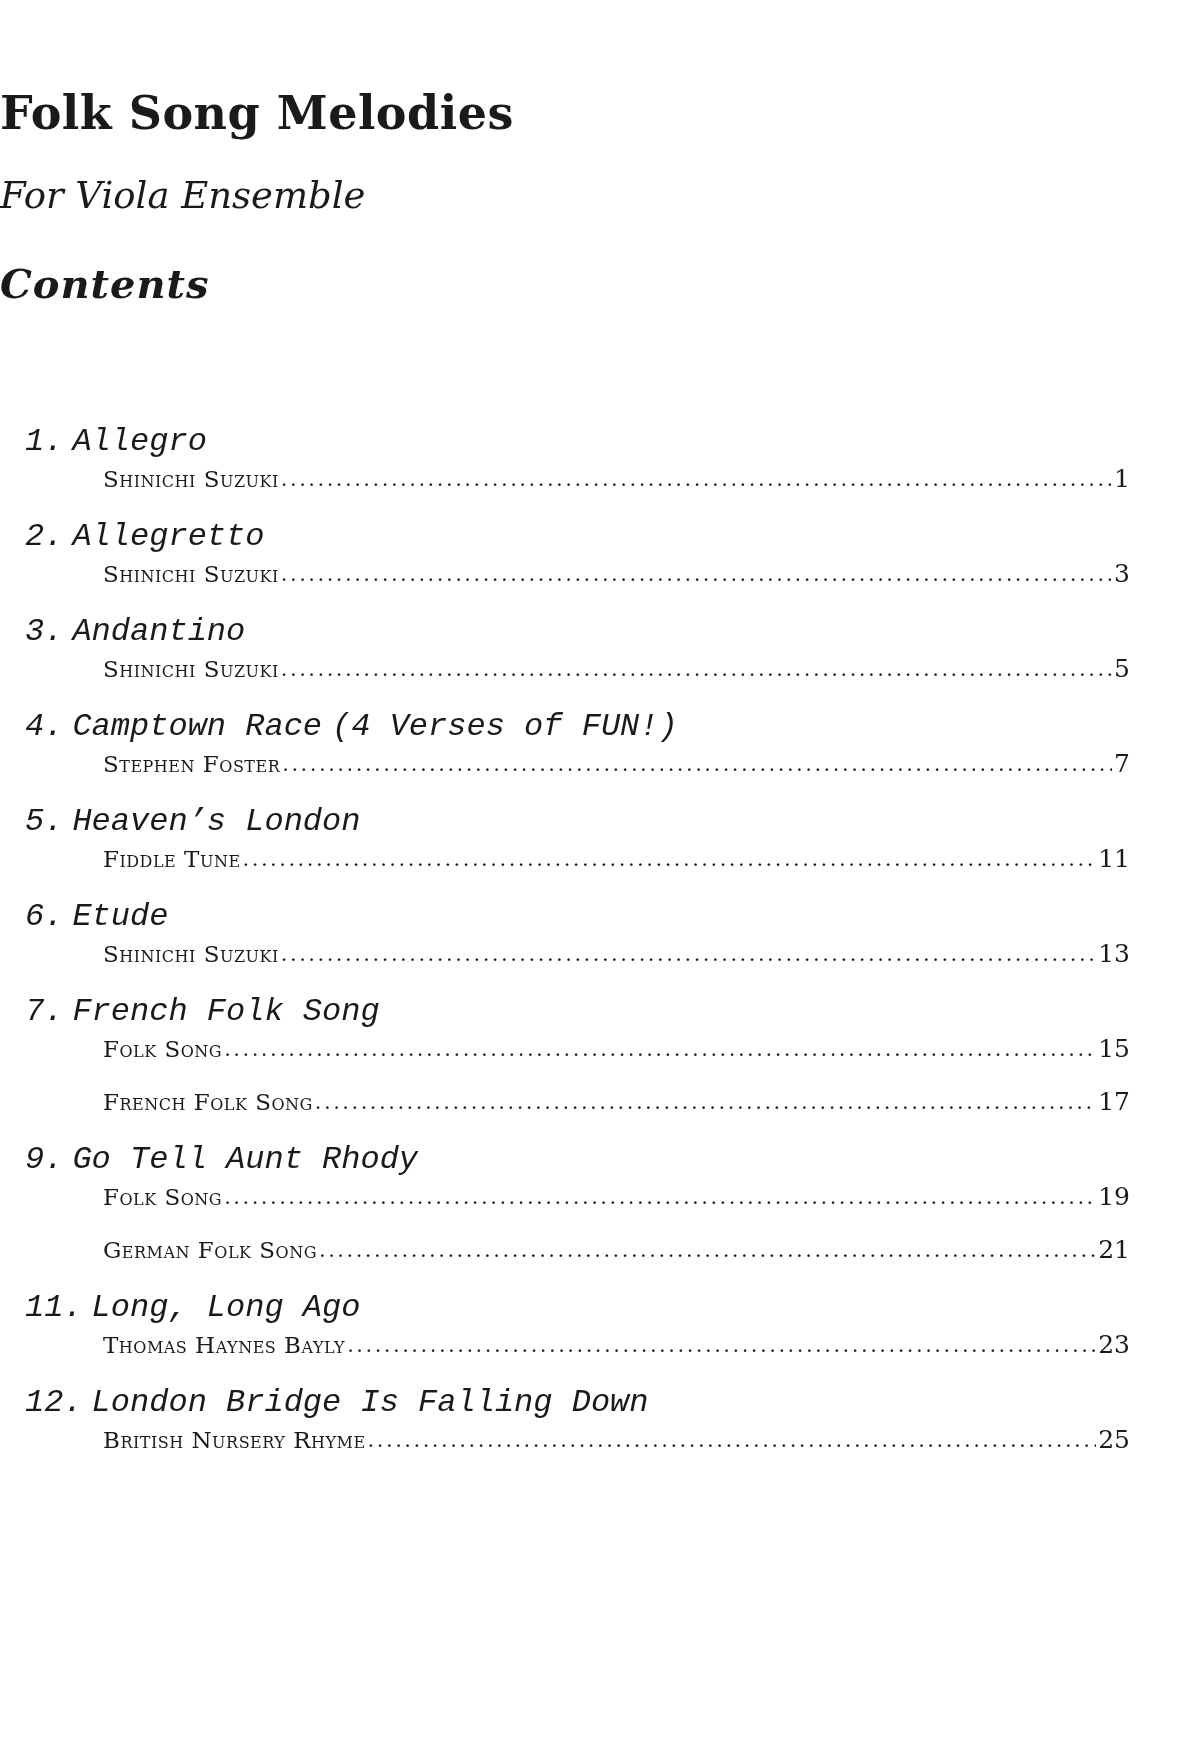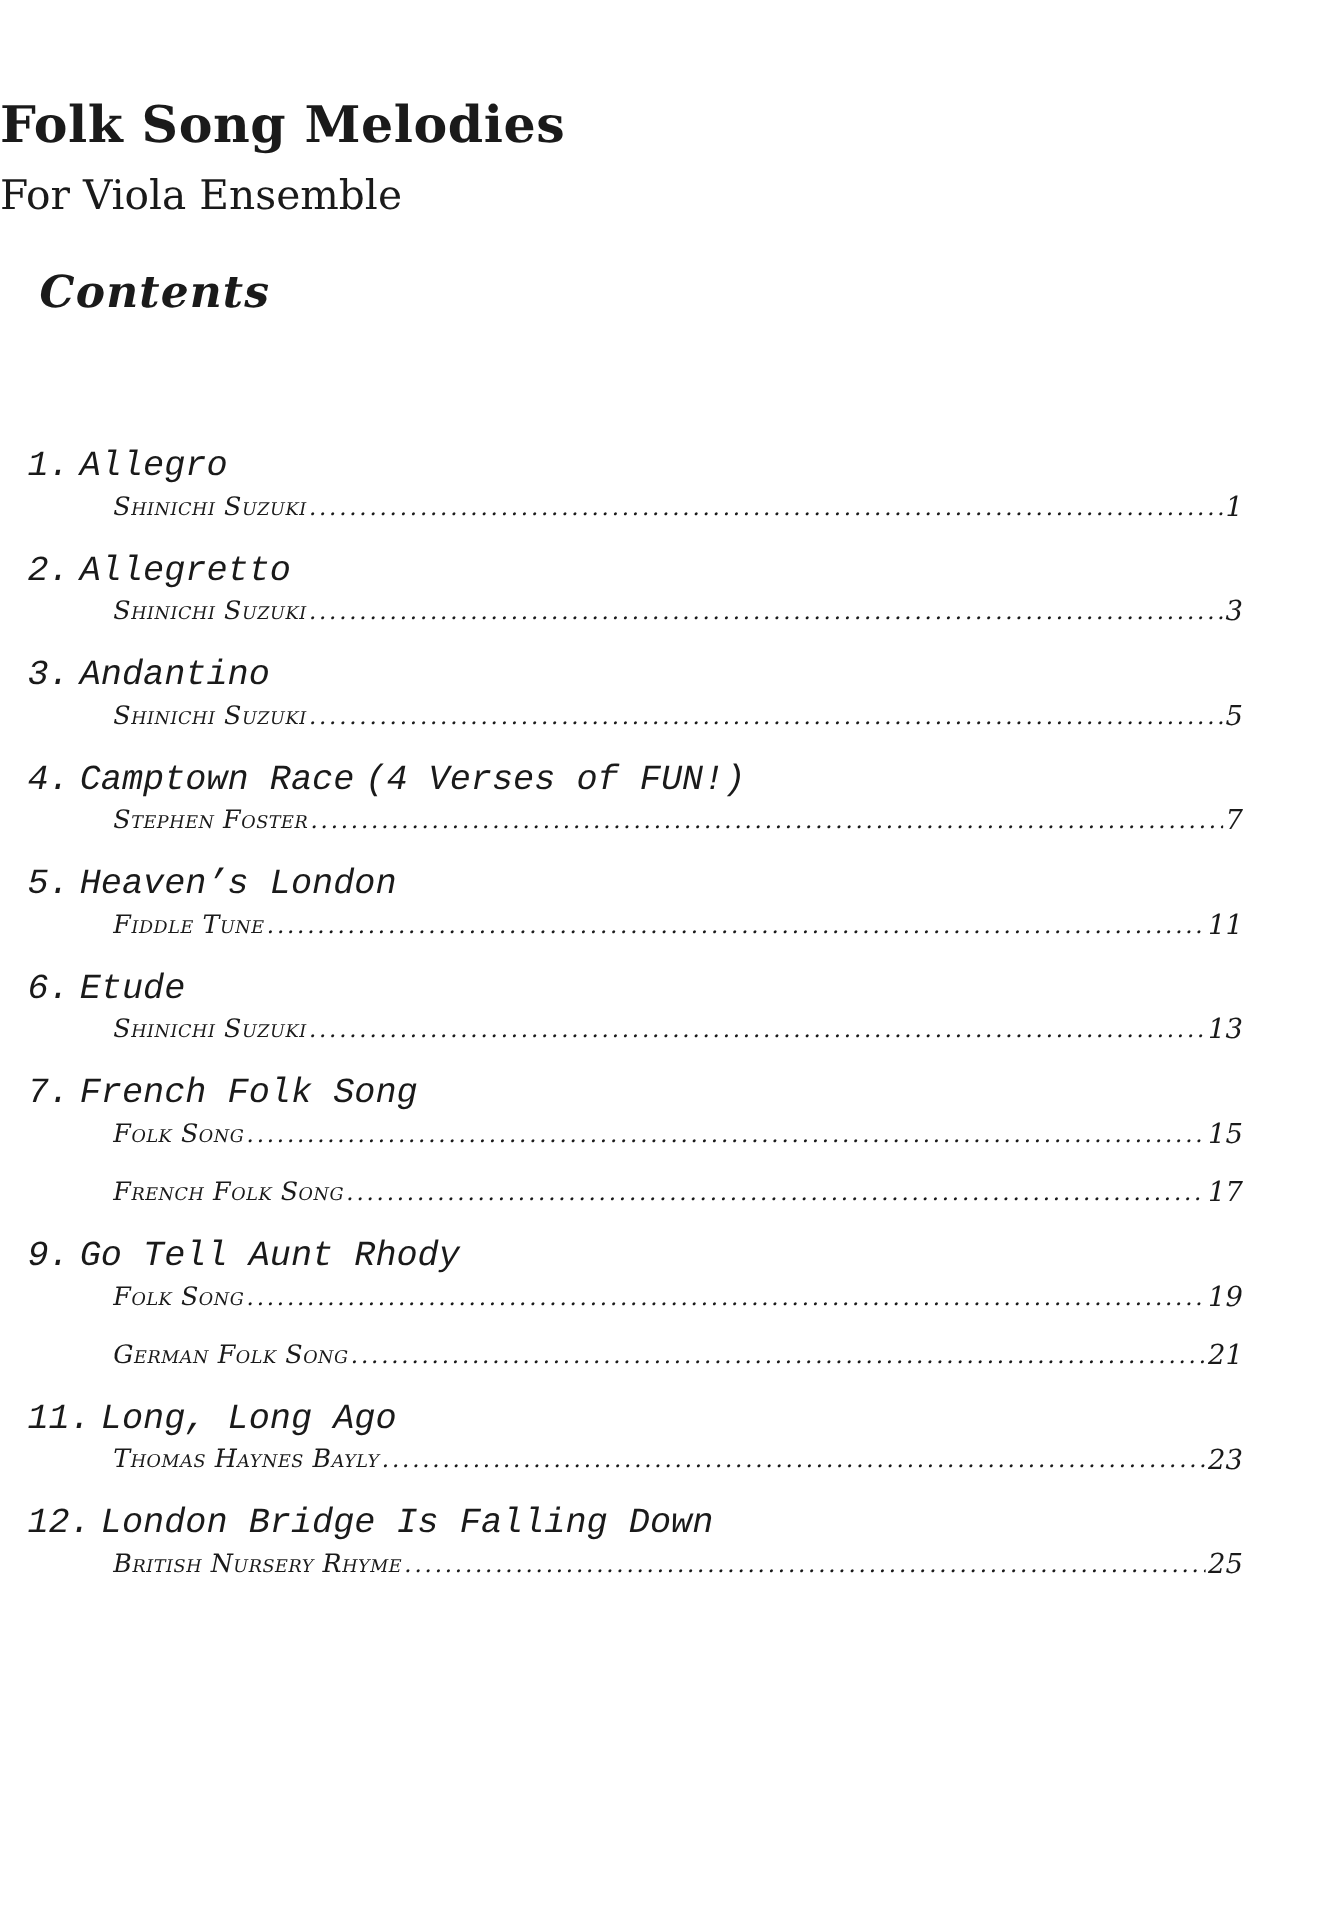--- a/index.html
+++ b/index.html
@@ -19,32 +19,32 @@
     padding-top: 85px;
     text-align: left;
   }
   .doc-title {
     font-size: 46px;
     font-weight: bold;
     line-height: 1.25;
     letter-spacing: 0.5px;
   }
   .doc-subtitle {
-    margin-top: 12px;
+    margin-top: 30px;
     font-size: 37px;
+    font-style: italic;
     line-height: 1.25;
   }
   .doc-contents-heading {
     margin-top: 40px;
     font-size: 40px;
     font-weight: bold;
     font-style: italic;
     line-height: 1.25;
     letter-spacing: 1px;
-    padding-left: 36px;
   }
 
   
   .toc {
     list-style: none;
     margin-top: 112px;
     margin-left: 25px;
     margin-right: 70px; 
   }
   .entry { margin-bottom: 21px; }
@@ -61,21 +61,20 @@
     font-size: 32px;
     margin-left: 10px;
   }
   .entry-note:empty { display: none; }
 
   .entry-detail-line {
     display: flex;
     align-items: flex-start;
     padding-left: 78px;
     line-height: 32px;
-    font-style: italic;
   }
   .entry-composer {
     font-variant: small-caps;
     font-size: 23px;
     letter-spacing: 0.5px;
     white-space: nowrap;
   }
   .leader {
     flex: 1;
     overflow: hidden;

